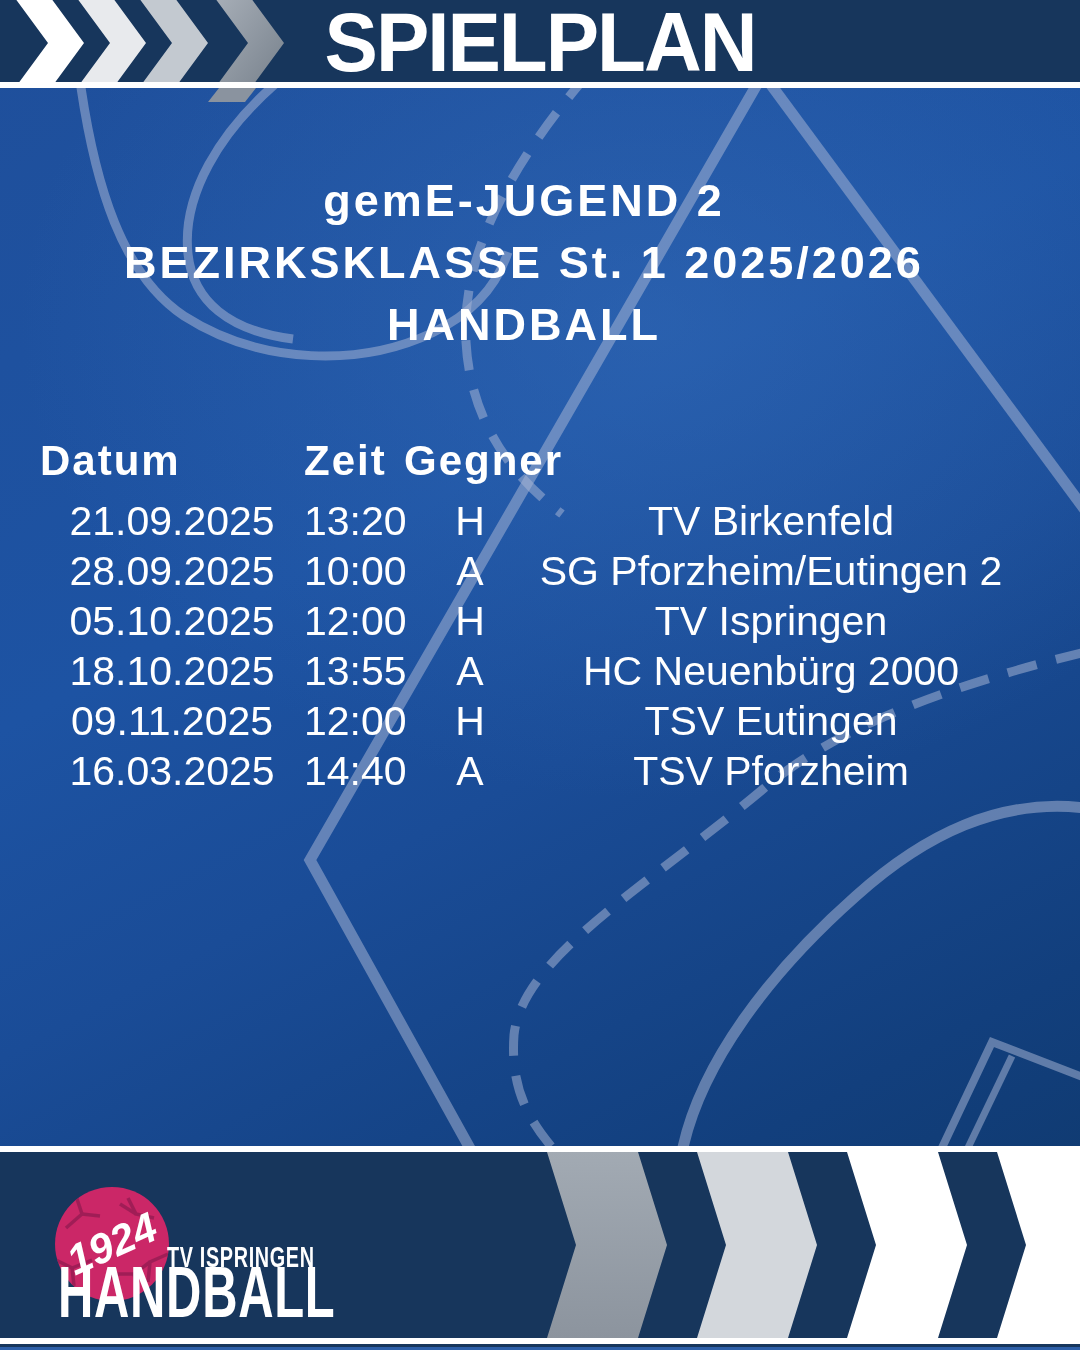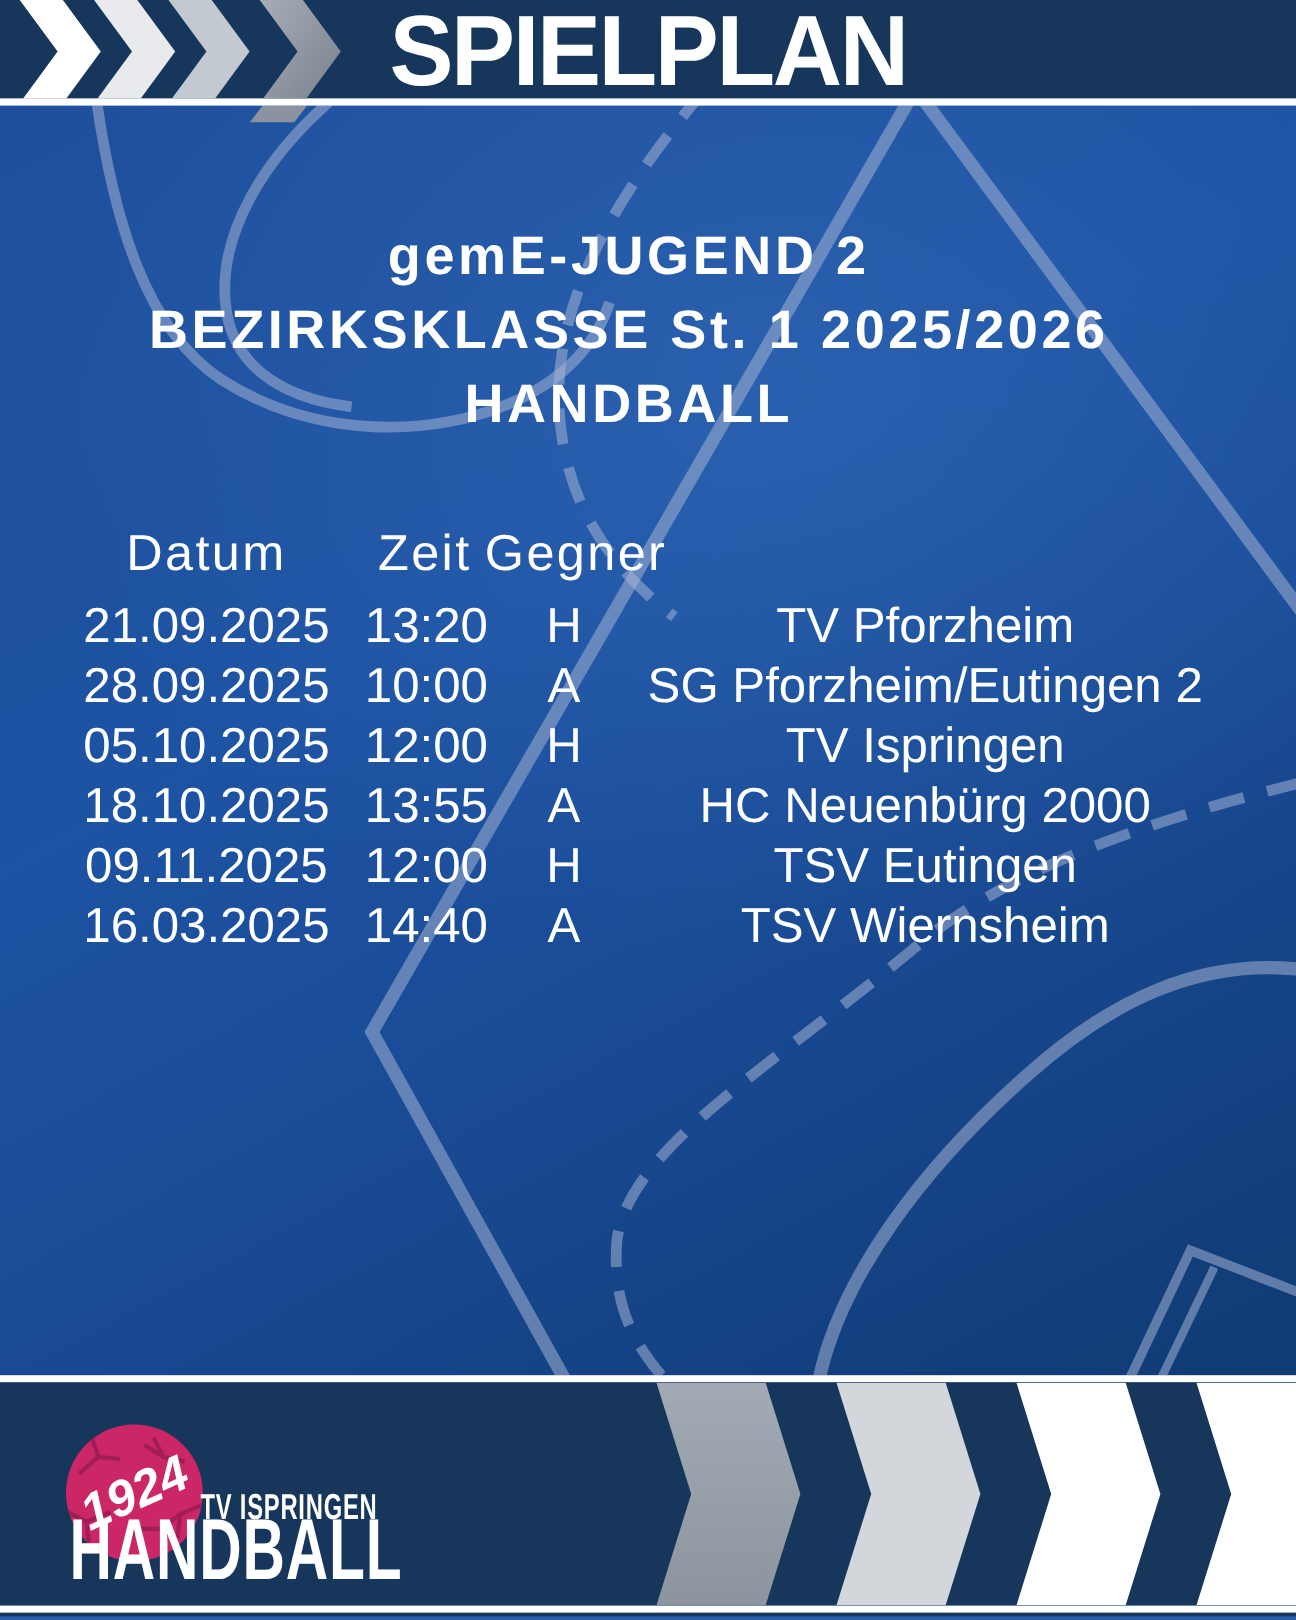--- a/index.html
+++ b/index.html
@@ -24,28 +24,28 @@
   .top-chevrons { position:absolute; left:6px; top:0; z-index:4; }
   .top-chevron-tail { position:absolute; left:6px; top:88px; z-index:2; }
   .banner-title {
     position:absolute; left:0; top:0; width:1080px; height:82px; z-index:3;
     color:#ffffff; font-size:80px; font-weight:bold; letter-spacing:-2px;
     line-height:82px; text-align:center; transform:scaleY(1.04); transform-origin:center top;
   }
 
   
   .subtitle { position:absolute; left:0; top:170px; width:1048px; z-index:5;
-              text-align:center; color:#ffffff;margin-top:12px; }
+              text-align:center; color:#ffffff; }
   .subtitle div { font-size:45px; font-weight:bold; line-height:62px; letter-spacing:3px; }
 
   
   .schedule { position:absolute; left:40px; top:425px; width:966px; z-index:5; color:#ffffff; }
   .grid-cols { display:grid; grid-template-columns:264px 100px 132px 470px; }
   .thead { height:71px; align-items:center; }
-  .thead span { font-size:42px; font-weight:normal; letter-spacing:2px; text-align:center; }
+  .thead span { font-size:42px; font-weight:bold; letter-spacing:2px; text-align:left; }
   .row { height:50px; align-items:center; }
   .row span { font-size:41px; font-weight:normal; text-align:center; white-space:nowrap; }
 
   
   .footer-top-line { position:absolute; left:0; top:1146px; width:1080px; height:6px;
                      background:#ffffff; z-index:6; }
   .bottom-banner { position:absolute; left:0; top:1152px; width:1080px; height:186px;
                    background:#17365c; z-index:6; overflow:hidden; }
   .bottom-white-line { position:absolute; left:0; top:1338px; width:1080px; height:6px;
                        background:#ffffff; z-index:6; }
@@ -125,21 +125,21 @@
     <div class="thead grid-cols">
       <span>Datum</span>
       <span>Zeit</span>
       <span>Gegner</span>
     </div>
     <div>
     <div class="row grid-cols">
       <span>21.09.2025</span>
       <span>13:20</span>
       <span>H</span>
-      <span>TV Pforzheim</span>
+      <span>TV Birkenfeld</span>
     </div>
 
     <div class="row grid-cols">
       <span>28.09.2025</span>
       <span>10:00</span>
       <span>A</span>
       <span>SG Pforzheim/Eutingen 2</span>
     </div>
 
     <div class="row grid-cols">
@@ -160,21 +160,21 @@
       <span>09.11.2025</span>
       <span>12:00</span>
       <span>H</span>
       <span>TSV Eutingen</span>
     </div>
 
     <div class="row grid-cols">
       <span>16.03.2025</span>
       <span>14:40</span>
       <span>A</span>
-      <span>TSV Wiernsheim</span>
+      <span>TSV Pforzheim</span>
     </div>
   </div>
   </section>
 
   <div class="footer-top-line"></div>
 
   <footer class="bottom-banner">
 
     <svg class="bottom-chevrons" width="640" height="186" viewBox="0 0 640 186" aria-hidden="true">
       <defs>

